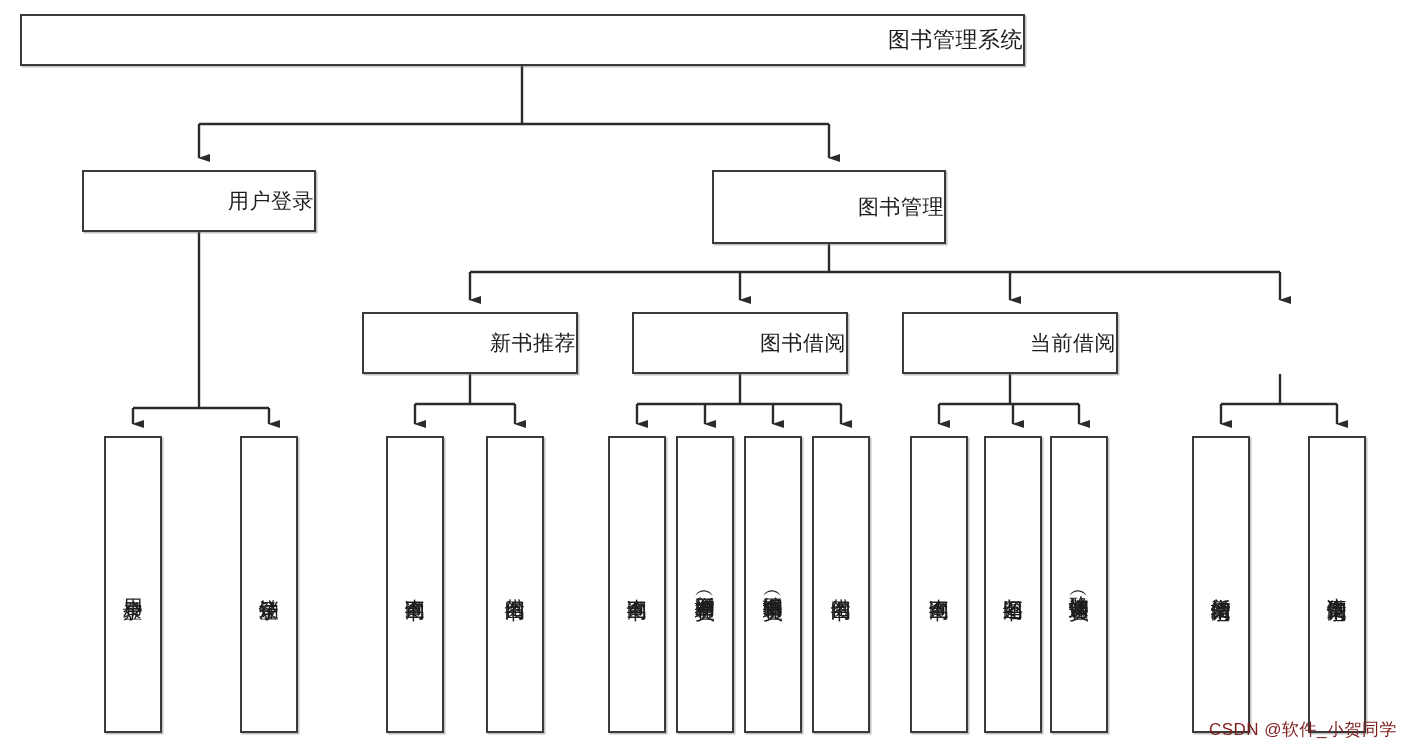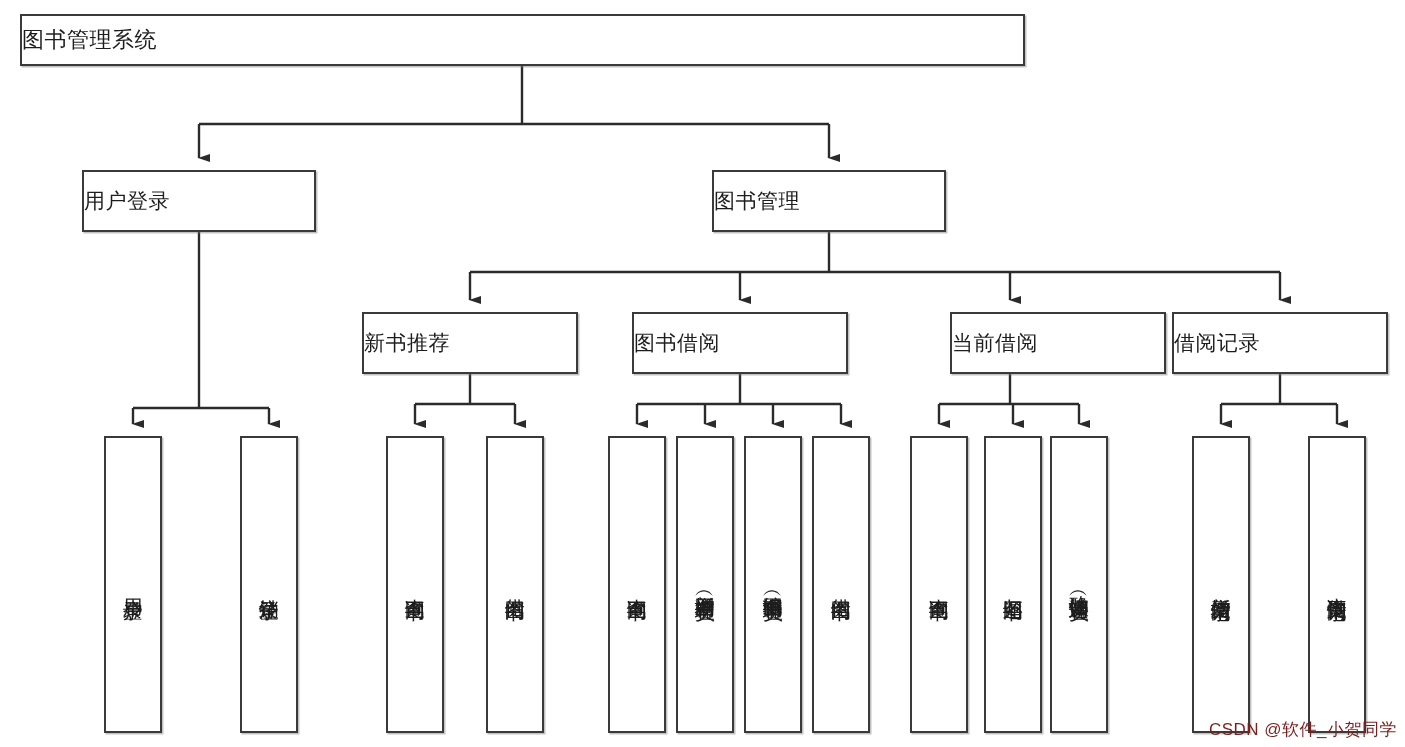--- a/index.html
+++ b/index.html
@@ -26,21 +26,21 @@
     pointer-events: none;
   }
   .node {
     position: absolute;
     box-sizing: border-box;
     background: #ffffff;
     border: 2px solid #3a3a3a;
     box-shadow: 1.5px 1.5px 0 rgba(120,120,120,0.45);
     display: flex;
     align-items: center;
-    justify-content: flex-start;
+    justify-content: flex-end;
     color: #1d1d1d;
     z-index: 2;
   }
   .node .lbl {
     display: block;
     text-align: center;
     line-height: 1.15;
     white-space: nowrap;
   }
   
@@ -135,35 +135,32 @@
     </g>
   </svg>
 
   <div class="node root h" style="left:20px; top:14px; width:1005px; height:52px;">
     <span class="lbl">图书管理系统</span>
   </div>
 
   <div class="node h" style="left:82px; top:170px; width:234px; height:62px;">
     <span class="lbl">用户登录</span>
   </div>
-  <div class="node h" style="left:712px; top:170px; width:234px; height:62px;">
+  <div class="node h" style="left:712px; top:170px; width:234px; height:74px;">
     <span class="lbl">图书管理</span>
   </div>
 
   <div class="node h" style="left:632px; top:312px; width:216px; height:62px;">
     <span class="lbl">图书借阅</span>
   </div>
   <div class="node h" style="left:362px; top:312px; width:216px; height:62px;">
     <span class="lbl">新书推荐</span>
   </div>
-  <div class="node h" style="left:902px; top:312px; width:216px; height:62px;margin-left:48px;">
+  <div class="node h" style="left:902px; top:312px; width:216px; height:62px;">
     <span class="lbl">当前借阅</span>
-  </div>
-  <div class="node h" style="left:1172px; top:312px; width:216px; height:62px;">
-    <span class="lbl">借阅记录</span>
   </div>
 
   <div class="node v" style="left:104px; top:436px; width:58px; height:297px;">
     <span class="lbl">用户登录</span>
   </div>
   <div class="node v" style="left:240px; top:436px; width:58px; height:297px;">
     <span class="lbl">注销登录</span>
   </div>
 
   <div class="node v" style="left:386px; top:436px; width:58px; height:297px;">

